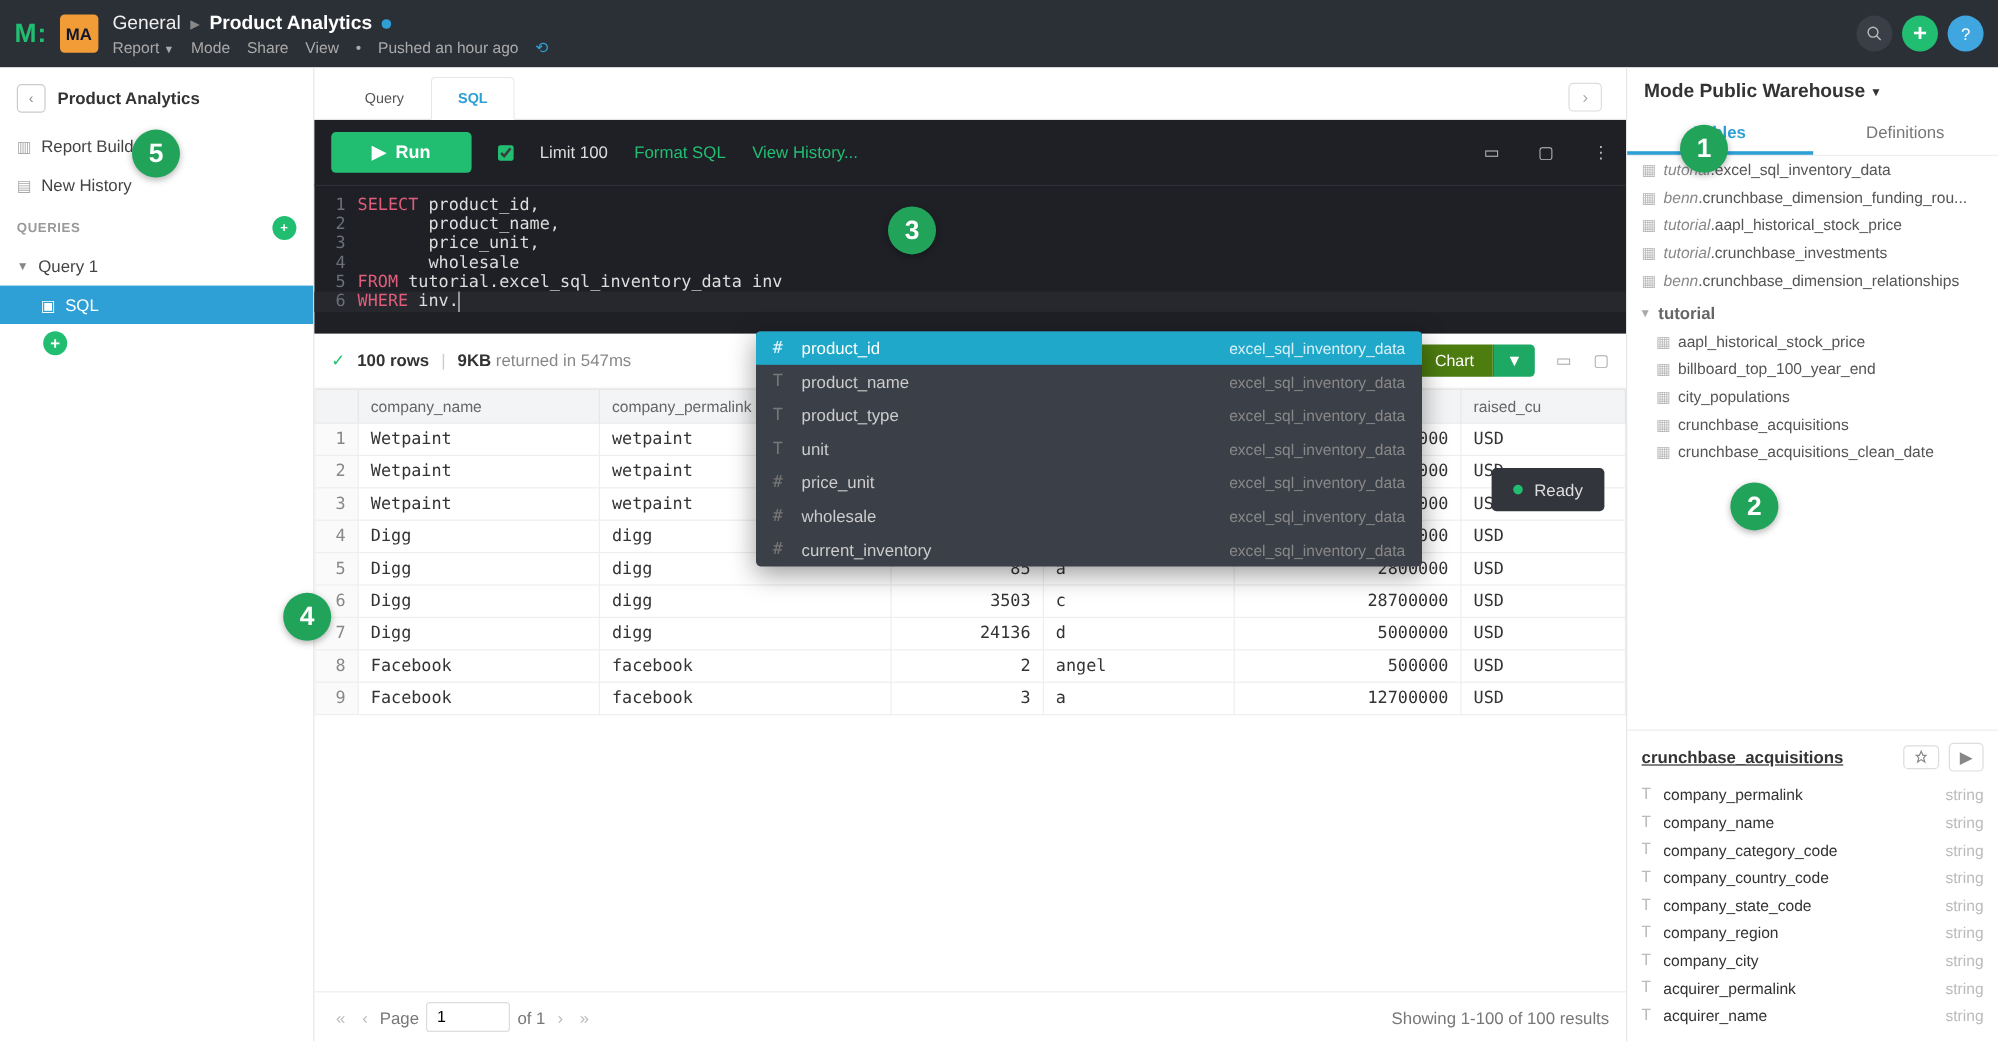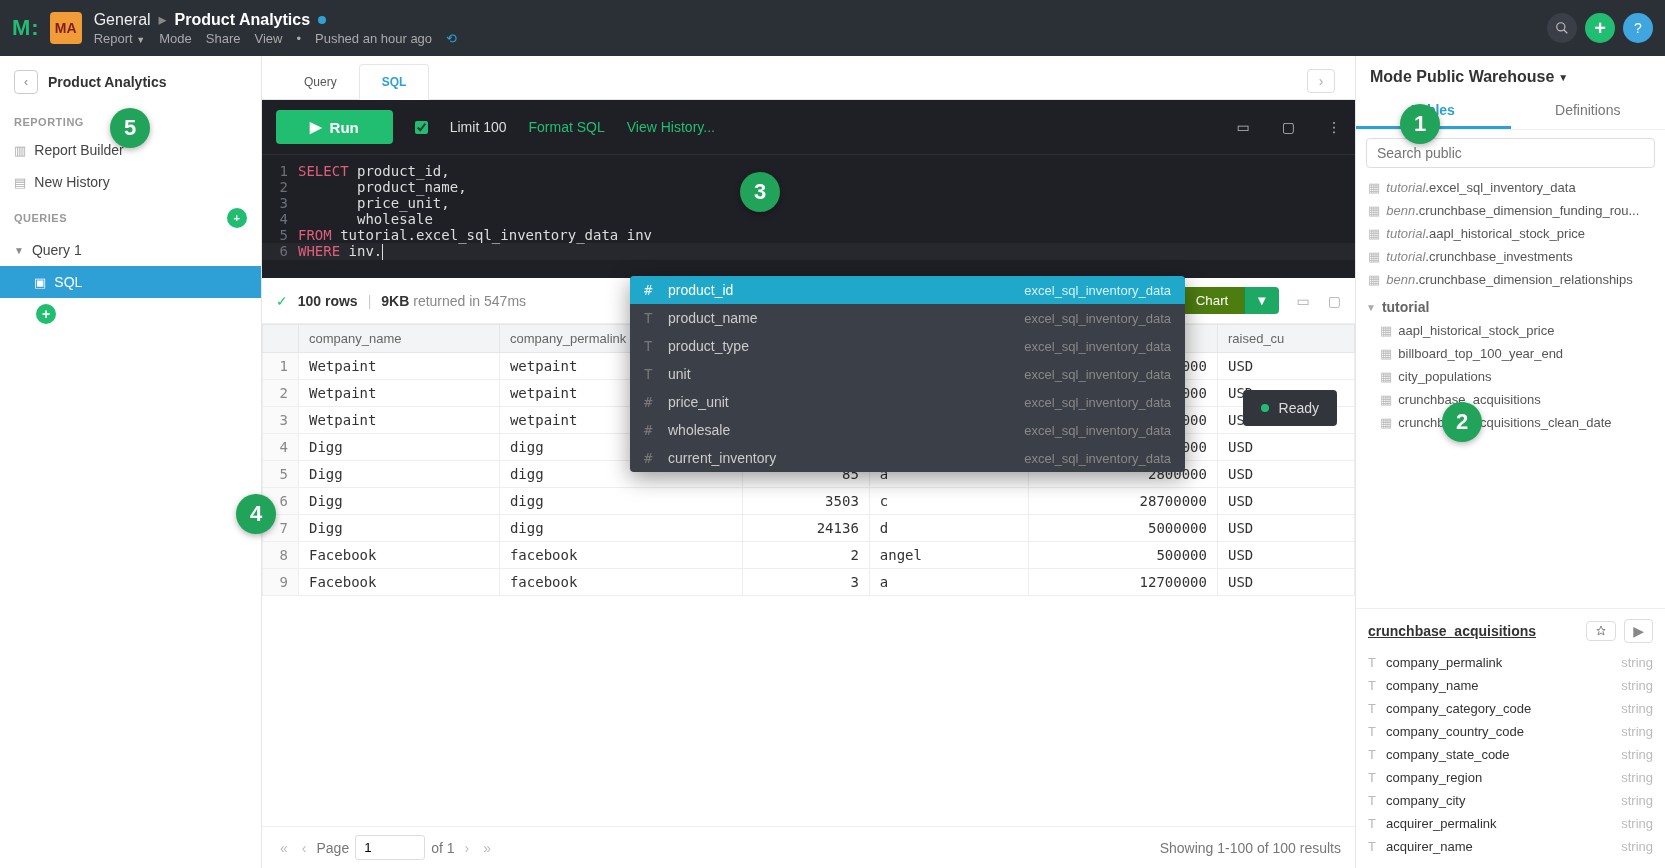--- a/index.html
+++ b/index.html
@@ -1,19 +1,19 @@
 <!DOCTYPE html>
 <html><head>
 <meta charset="utf-8">
 <style>
 * { box-sizing: border-box; margin: 0; padding: 0; }
 body { font-family: -apple-system, BlinkMacSystemFont, "Segoe UI", Helvetica, Arial, sans-serif; font-size: 14px; color: #333; background: #fff; overflow: hidden; }
 .topbar { background: #2b2f36; height: 56px; display: flex; align-items: center; padding: 0 12px; color: #ccc; }
 .topbar .logo { color:#21be72; font-weight:800; font-size:22px; letter-spacing:1px; margin-right:10px;}
-.topbar .avatar-box { width:32px; height:32px; background:#f29c38; color:#7f1d1d; display:flex; align-items:center; justify-content:center; border-radius:4px; font-weight:600; margin-right:12px;}
+.topbar .avatar-box { width:32px; height:32px; background:#f29c38; color:#0f172a; display:flex; align-items:center; justify-content:center; border-radius:4px; font-weight:600; margin-right:12px;}
 .topbar .crumbs { display:flex; flex-direction:column; }
 .topbar .crumb-row { display:flex; align-items:center; gap:8px; font-size:16px; color:#eee;}
 .topbar .crumb-row .caret{color:#888;}
 .topbar .menu-row { display:flex; align-items:center; gap:14px; font-size:13px; color:#aaa; margin-top:2px;}
 .topbar .spacer{flex:1;}
 .topbar .round-btn{width:30px;height:30px;border-radius:50%;display:flex;align-items:center;justify-content:center;margin-left:8px;}
 .topbar .search-btn{background:#3a3f47;color:#bbb;}
 .topbar .add-btn{background:#21be72;color:#fff;font-size:20px;font-weight:700;}
 .topbar .help-btn{background:#3fa6e0;color:#fff;}
 .dot-indicator{width:8px;height:8px;border-radius:50%;background:#2ea0d6;display:inline-block;}
@@ -144,23 +144,20 @@
   <div class="round-btn help-btn">?</div>
 </div>
 
 <div class="layout">
 
   <div class="sidebar">
     <div class="sb-header">
       <div class="sb-back">‹</div>
       <div class="sb-title">Product Analytics</div>
     </div>
-    <div class="sb-label">
-        <span>REPORTING</span>
-      </div>
     <div class="sb-item">
       <span class="sb-icon">▥</span>
       <span>Report Builder</span>
     </div>
     <div class="sb-item">
       <span class="sb-icon">▤</span>
       <span>New History</span>
     </div>
     <div class="sb-label">
       <span>QUERIES</span>
@@ -413,23 +410,20 @@
 
   <div class="rightpanel">
     <div class="rp-header">
       <span>Mode Public Warehouse</span>
       <span class="caret">▼</span>
     </div>
     <div class="rp-tabs">
       <div class="rp-tab active">Tables</div>
       <div class="rp-tab">Definitions</div>
     </div>
-    <div class="rp-search">
-      <input placeholder="Search public" style="">
-    </div>
     <div class="rp-list" id="rp-list">
         <div class="rp-row">
           <span class="tbl-icon">▦</span>
           <span class="nm"><em>tutorial</em>.excel_sql_inventory_data</span>
         </div>
         <div class="rp-row">
           <span class="tbl-icon">▦</span>
           <span class="nm"><em>benn</em>.crunchbase_dimension_funding_rou...</span>
         </div>
         <div class="rp-row">

